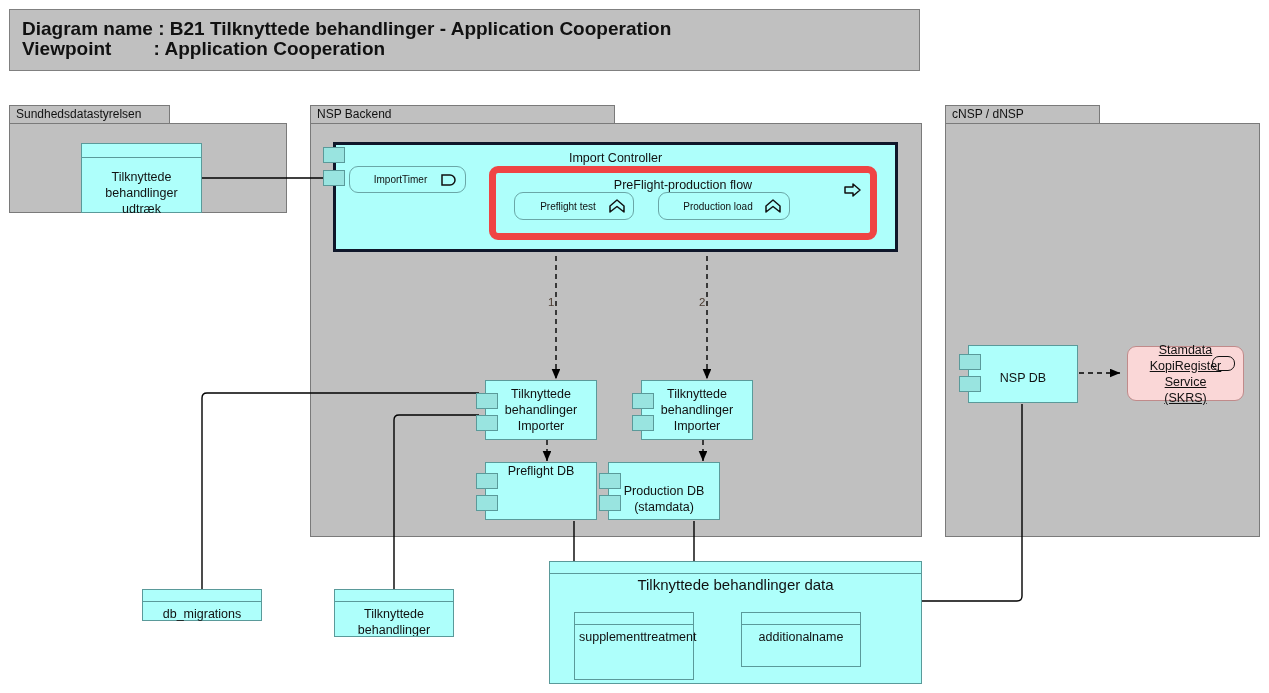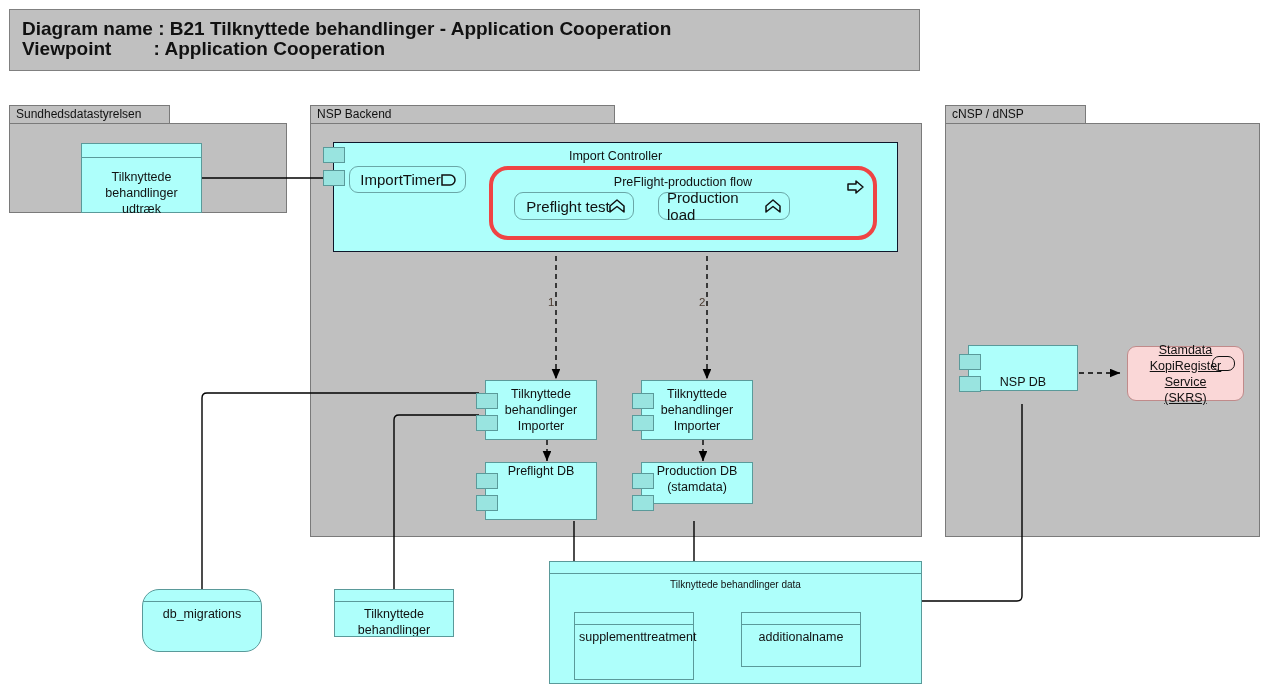--- a/index.html
+++ b/index.html
@@ -24,34 +24,34 @@
   .comp{position:absolute;background:#aefffb;border:1px solid #5a9a9a;
       box-sizing:border-box;display:flex;align-items:center;justify-content:center;
       text-align:center;font-size:12.5px;line-height:16px;z-index:6;}
   .comp .tab{position:absolute;left:-10px;width:22px;height:16px;
       background:#99e4e0;border:1px solid #5a9a9a;box-sizing:border-box;}
   .comp .tab.t1{top:12px}
   .comp .tab.t2{top:34px}
   .comp .lbl{padding:0 6px;}
 
   
-  .bigcomp{position:absolute;background:#aefffb;border:1px solid #0f172a;
+  .bigcomp{position:absolute;background:#aefffb;border:3px solid #0f172a;
       box-sizing:border-box;z-index:5;}
   .bigcomp > .ctitle{position:absolute;left:0;right:0;top:6px;text-align:center;
       font-size:12.5px;}
 
   
   .round{position:absolute;background:#aefffb;border:1px solid #6aa7a7;
       border-radius:9px;box-sizing:border-box;display:flex;align-items:center;
-      justify-content:center;font-size:15px;z-index:7;}
+      justify-content:center;font-size:10px;z-index:7;}
   .round.nofill{background:transparent;}
   .round .r-lbl{padding:0 8px;}
   .round .r-ico{position:absolute;right:7px;top:50%;transform:translateY(-50%);
       width:18px;height:16px;}
-  .nest{position:absolute;border:4px solid #ef4444;border-radius:19px;
+  .nest{position:absolute;border:7px solid #ef4444;border-radius:9px;
       background:transparent;box-sizing:border-box;z-index:6;}
   .nest > .n-title{position:absolute;left:0;right:0;top:5px;text-align:center;
       font-size:12.5px;}
   .nest > .n-ico{position:absolute;right:8px;top:9px;width:18px;height:16px;}
 
   
   .svc{position:absolute;background:#fad7d7;border:1px solid #c08a8a;
       border-radius:9px;box-sizing:border-box;display:flex;align-items:center;
       justify-content:center;text-align:center;font-size:12.5px;line-height:16px;z-index:7;}
   .svc .s-ico{position:absolute;right:8px;top:9px;width:21px;height:13px;
@@ -85,21 +85,21 @@
   <div class="g-tab" style="width:161px;">Sundhedsdatastyrelsen</div>
   <div class="g-body"></div>
 </div>
 
 <div class="group" style="left:310px;top:105px;width:612px;height:432px;">
   <div class="g-tab" style="width:305px;">NSP Backend</div>
   <div class="g-body"></div>
 </div>
 
 <div class="group" style="left:945px;top:105px;width:315px;height:432px;">
-  <div class="g-tab" style="width:141px;">cNSP / dNSP</div>
+  <div class="g-tab" style="width:155px;">cNSP / dNSP</div>
   <div class="g-body"></div>
 </div>
 
 <svg class="wires">
   <defs>
     <marker id="ah" markerWidth="9" markerHeight="9" refX="7.4" refY="3.2" orient="auto" markerUnits="strokeWidth">
       <path d="M0,0 L7.6,3.2 L0,6.4 z" fill="#000"></path>
     </marker>
   </defs>
 
@@ -181,50 +181,50 @@
   <div class="tab t2"></div>
   <div class="lbl">Tilknyttede behandlinger Importer</div>
 </div>
 
 <div class="comp" style="left:485px;top:462px;width:112px;height:58px;align-items:flex-start;">
   <div class="tab t1" style="top:10px;"></div>
   <div class="tab t2" style="top:32px;"></div>
   <div class="lbl">Preflight DB</div>
 </div>
 
-<div class="comp" style="left:641px;top:462px;width:112px;height:42px;align-items:flex-start;padding-top:0;">
+<div class="comp" style="left:608px;top:462px;width:112px;height:58px;align-items:flex-start;padding-top:20px;">
   <div class="tab t1" style="top:10px;"></div>
   <div class="tab t2" style="top:32px;"></div>
   <div class="lbl">Production DB (stamdata)</div>
 </div>
 
-<div class="comp" style="left:968px;top:345px;width:110px;height:46px;align-items:flex-end;padding-top:7px;">
+<div class="comp" style="left:968px;top:345px;width:110px;height:58px;align-items:center;padding-top:7px;">
   <div class="tab t1" style="top:8px;"></div>
   <div class="tab t2" style="top:30px;"></div>
   <div class="lbl">NSP DB</div>
 </div>
 
 <div class="svc" style="left:1127px;top:346px;width:117px;height:55px;">
   <div style="padding:0 18px;text-decoration:underline;">Stamdata KopiRegister Service (SKRS)</div>
   <div class="s-ico"></div>
 </div>
 
-<div class="dobj" style="left:142px;top:589px;width:120px;height:63px;border-radius:17px;">
+<div class="dobj" style="left:142px;top:589px;width:120px;height:32px;">
   <div class="d-band"></div>
   <div class="d-lbl">db_migrations</div>
 </div>
 
 <div class="dobj" style="left:334px;top:589px;width:120px;height:48px;overflow:hidden;">
   <div class="d-band"></div>
   <div class="d-lbl">Tilknyttede behandlinger import-status</div>
 </div>
 
 <div class="dobj ctr" style="left:549px;top:561px;width:373px;height:123px;">
   <div class="d-band"></div>
-  <div class="d-lbl" style="font-size:10px;">Tilknyttede behandlinger data</div>
+  <div class="d-lbl" style="font-size:15px;">Tilknyttede behandlinger data</div>
 </div>
 
 <div class="dobj" style="left:574px;top:612px;width:120px;height:68px;z-index:7;">
   <div class="d-band"></div>
   <div class="d-lbl">supplementtreatment</div>
 </div>
 
 <div class="dobj" style="left:741px;top:612px;width:120px;height:55px;z-index:7;">
   <div class="d-band"></div>
   <div class="d-lbl">additionalname</div>

